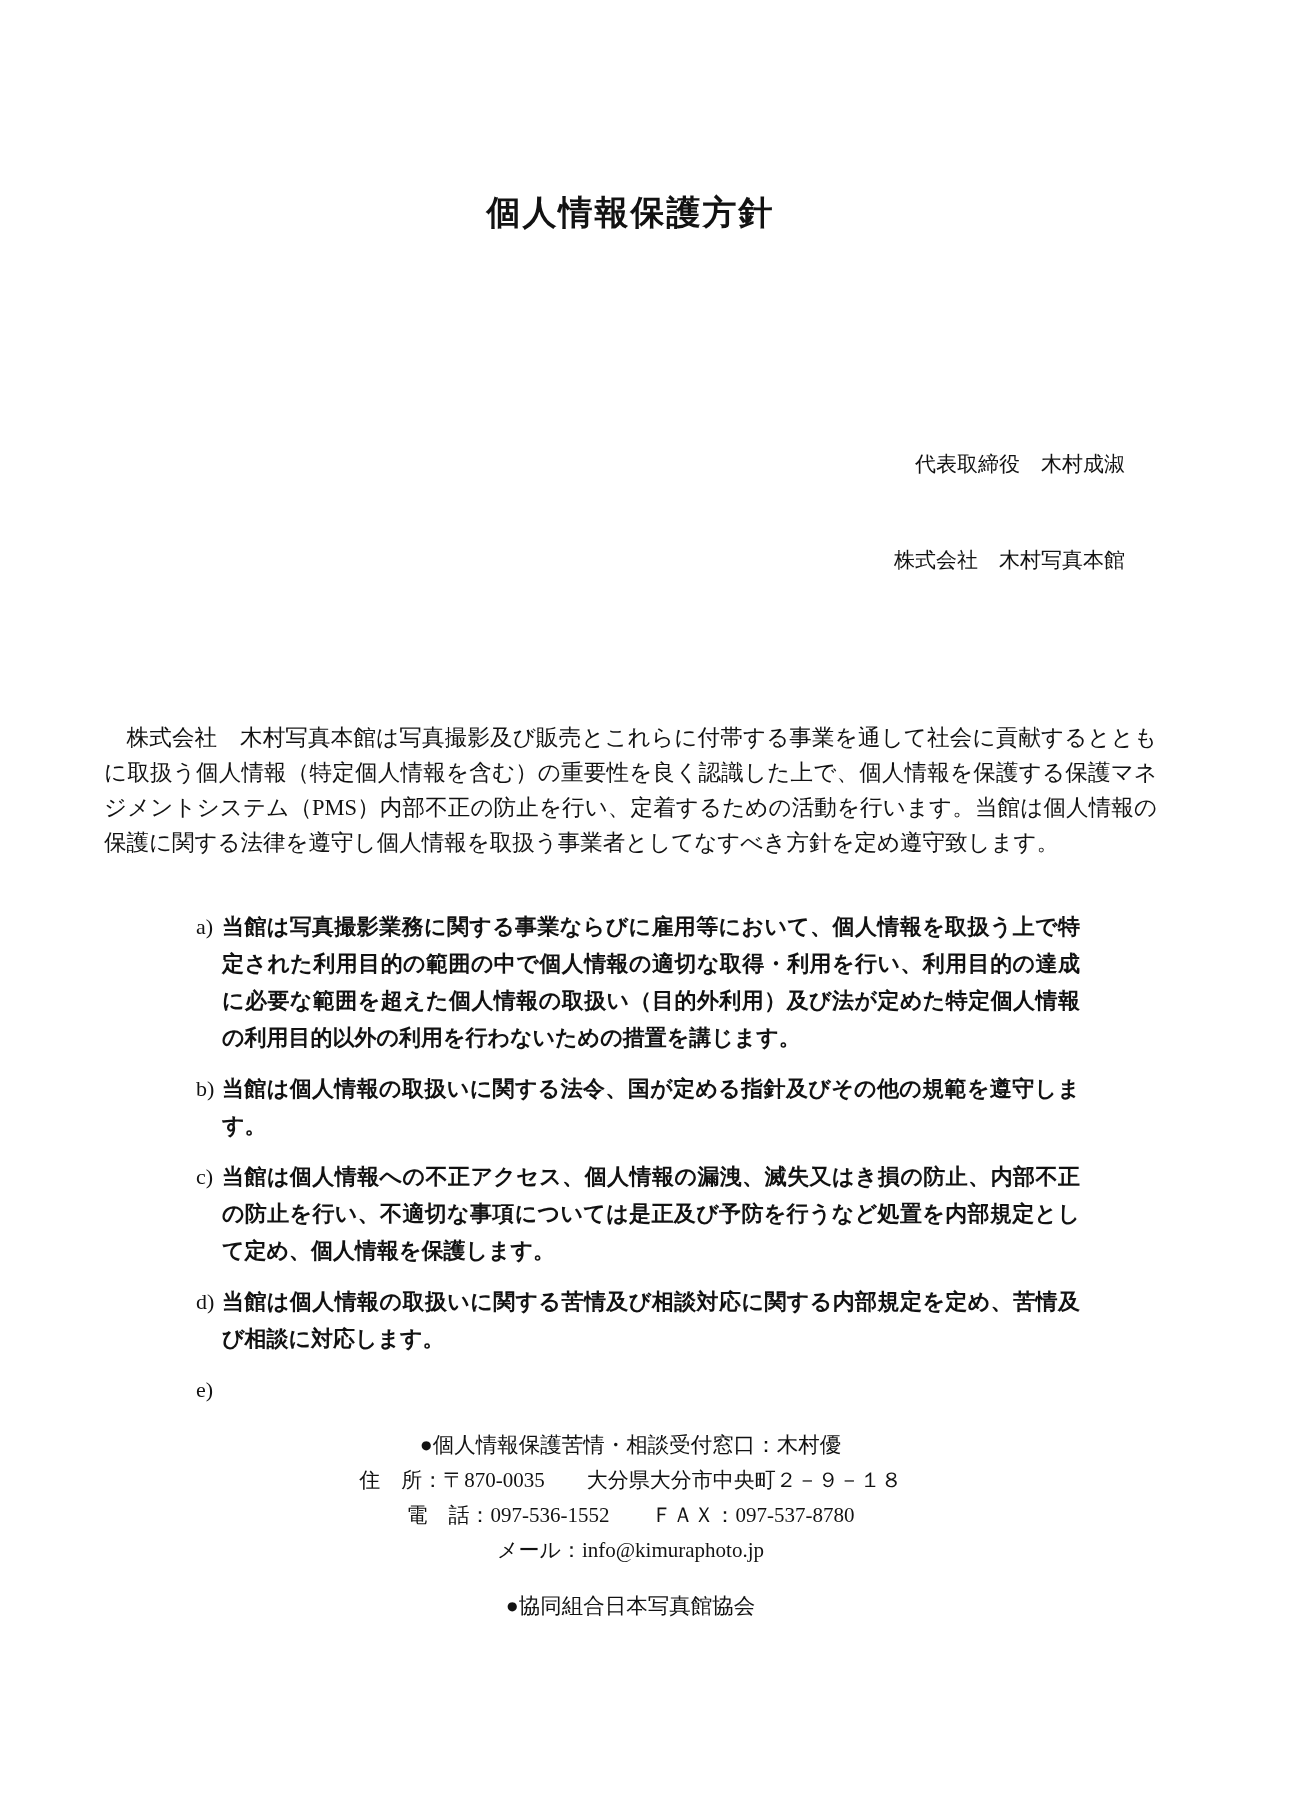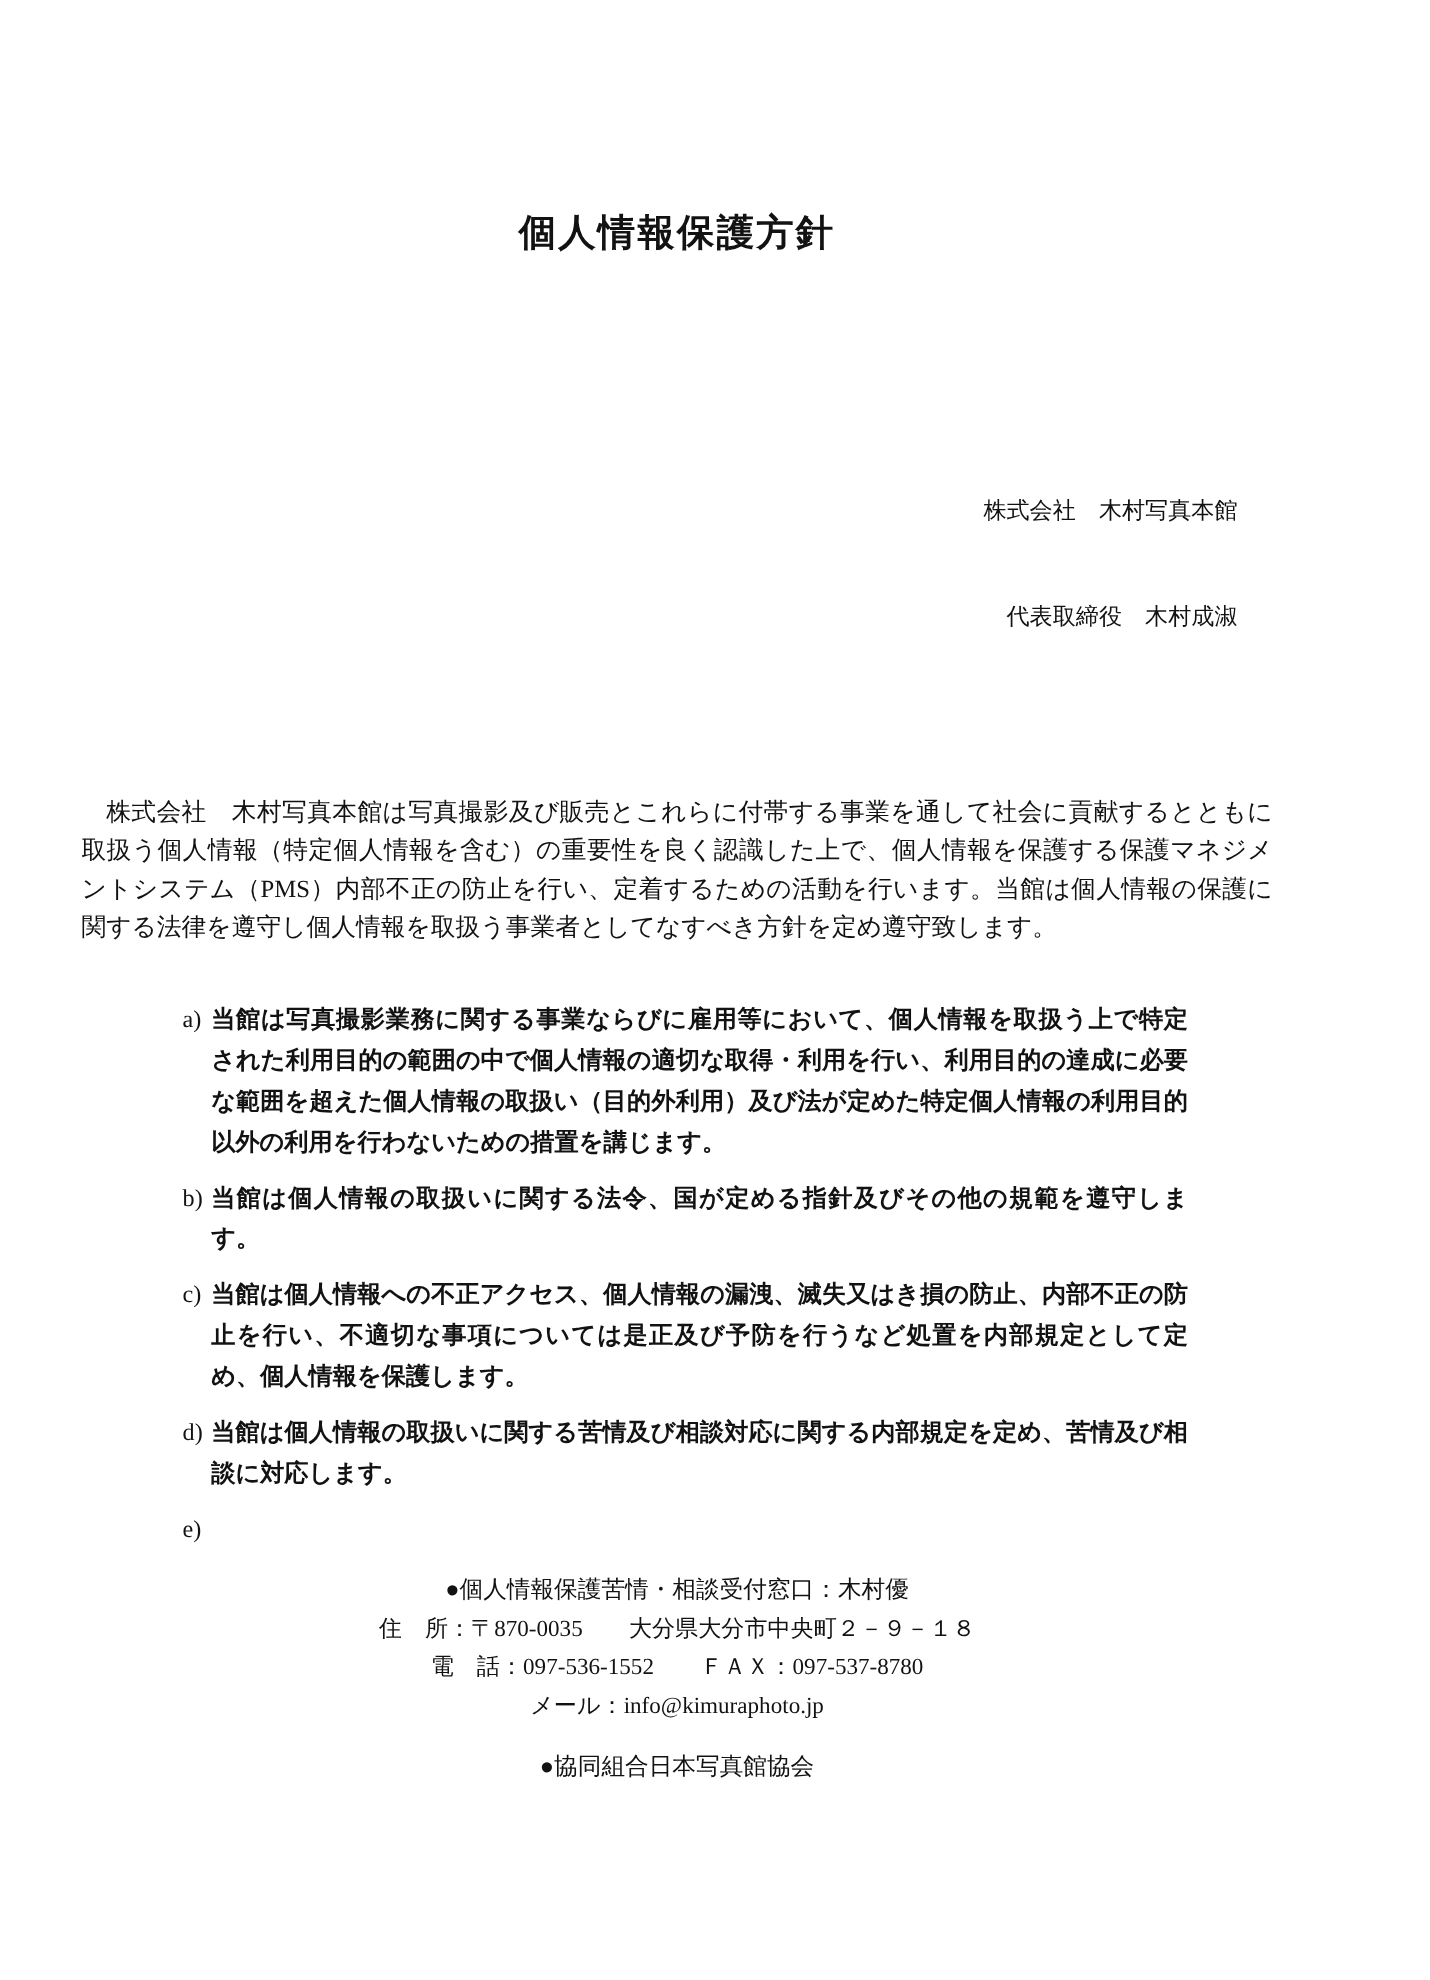--- a/index.html
+++ b/index.html
@@ -2,21 +2,21 @@
 <html lang="ja"><head>
 <meta charset="utf-8">
 <style>
   html,body{margin:0;padding:0;background:#ffffff;}
   .page{
     position:relative;
     width:1300px;
     height:1800px;
     background:#ffffff;
     box-sizing:border-box;
-    padding:192px 143px 0 74px;
+    padding:192px 143px 0 104px;
     font-family:"Liberation Serif","DejaVu Serif",serif;
     color:#121212;
     overflow:hidden;
   }
   .doc-title{
     margin:0;
     text-align:center;
     font-size:34px;
     font-weight:bold;
     letter-spacing:2px;
@@ -73,22 +73,22 @@
   .contact-line{ white-space:pre; }
 </style>
 </head>
 <body>
 
 <div class="page">
 
   <h1 class="doc-title">個人情報保護方針</h1>
 
   <div class="date-block">
+    <div>代表取締役　木村成淑</div>
     <div>株式会社　木村写真本館</div>
-    <div>代表取締役　木村成淑</div>
   </div>
 
   <p class="intro">株式会社　木村写真本館は写真撮影及び販売とこれらに付帯する事業を通して社会に貢献するとともに取扱う個人情報（特定個人情報を含む）の重要性を良く認識した上で、個人情報を保護する保護マネジメントシステム（PMS）内部不正の防止を行い、定着するための活動を行います。当館は個人情報の保護に関する法律を遵守し個人情報を取扱う事業者としてなすべき方針を定め遵守致します。</p>
 
   <div class="policy-list">
     <div class="policy">
       <span class="policy-label">a)</span>
       <span>当館は写真撮影業務に関する事業ならびに雇用等において、個人情報を取扱う上で特定された利用目的の範囲の中で個人情報の適切な取得・利用を行い、利用目的の達成に必要な範囲を超えた個人情報の取扱い（目的外利用）及び法が定めた特定個人情報の利用目的以外の利用を行わないための措置を講じます。</span>
     </div>
     <div class="policy">

